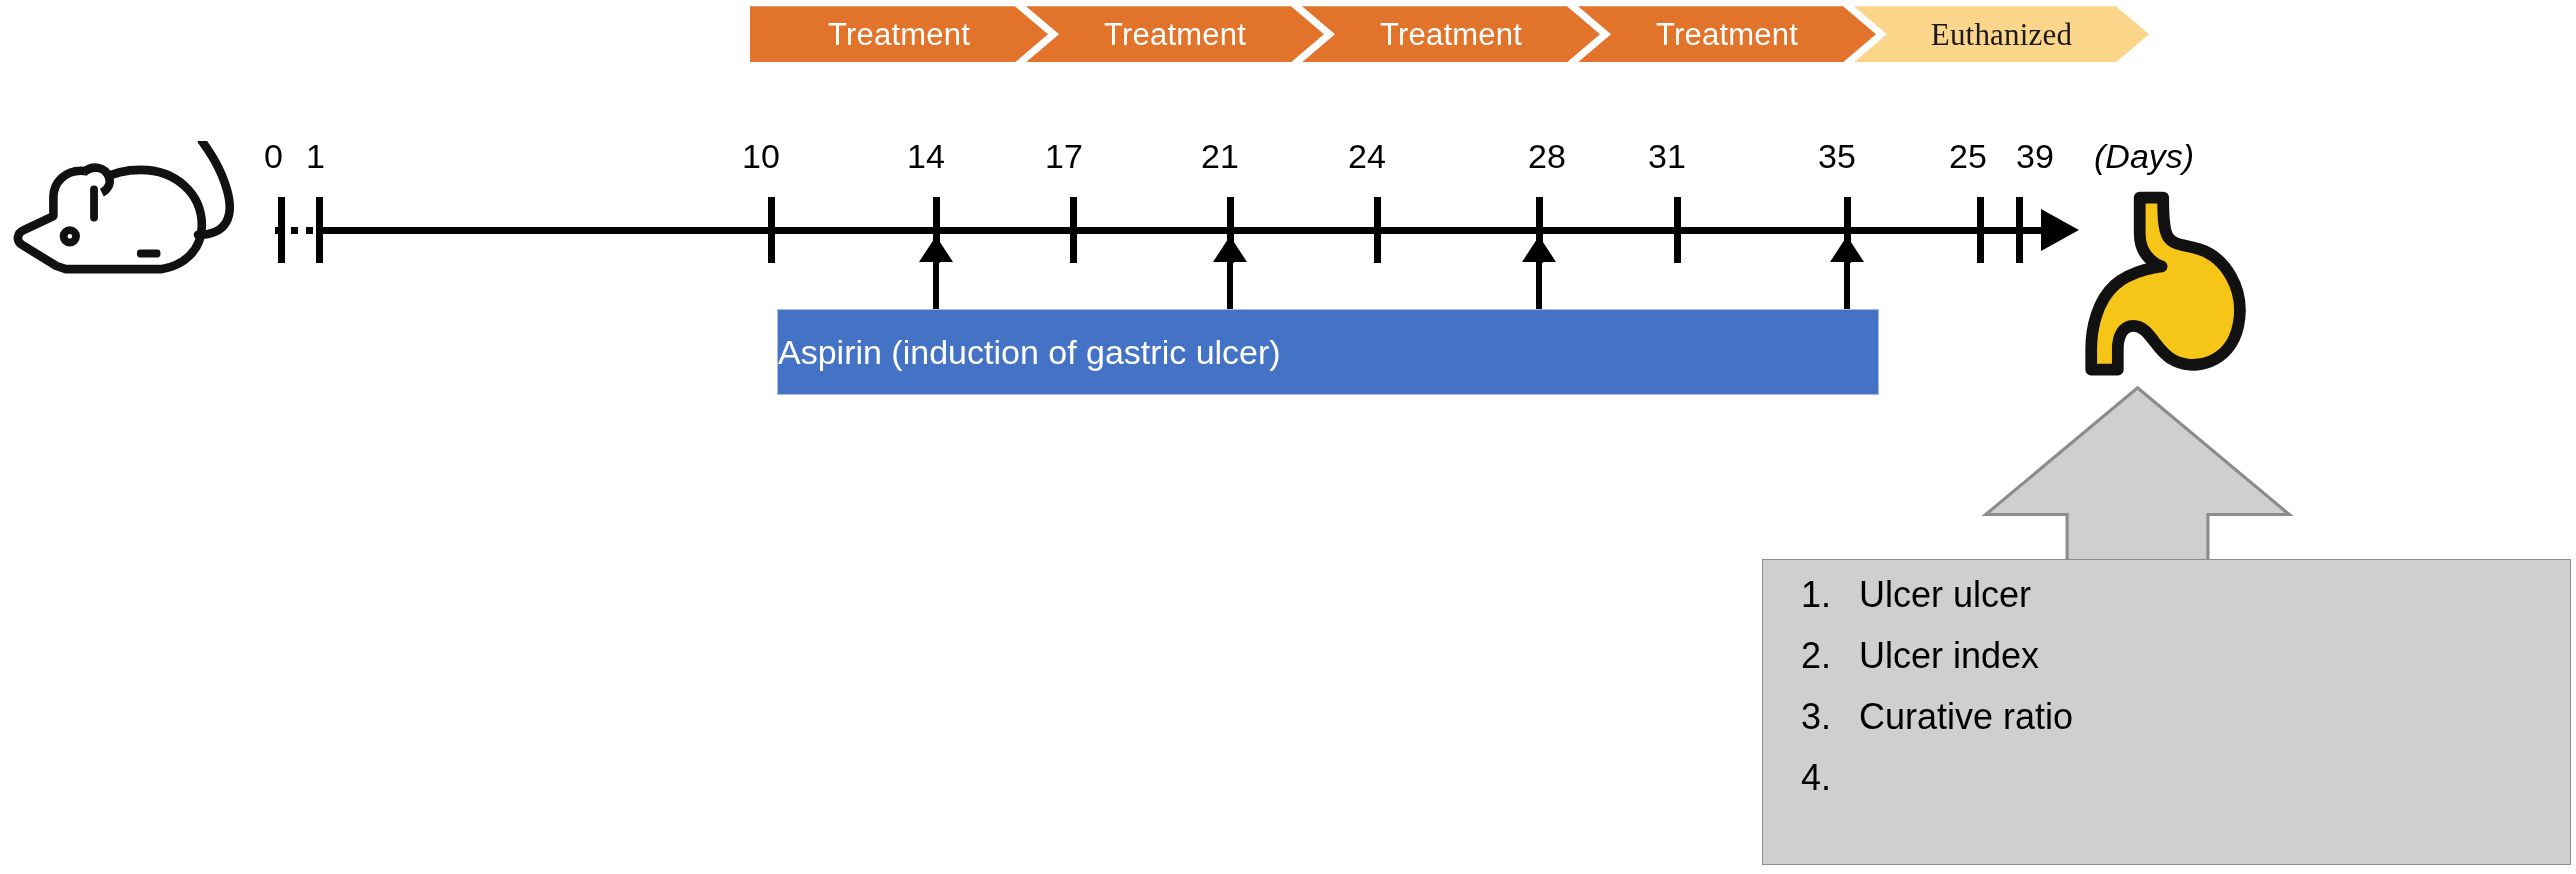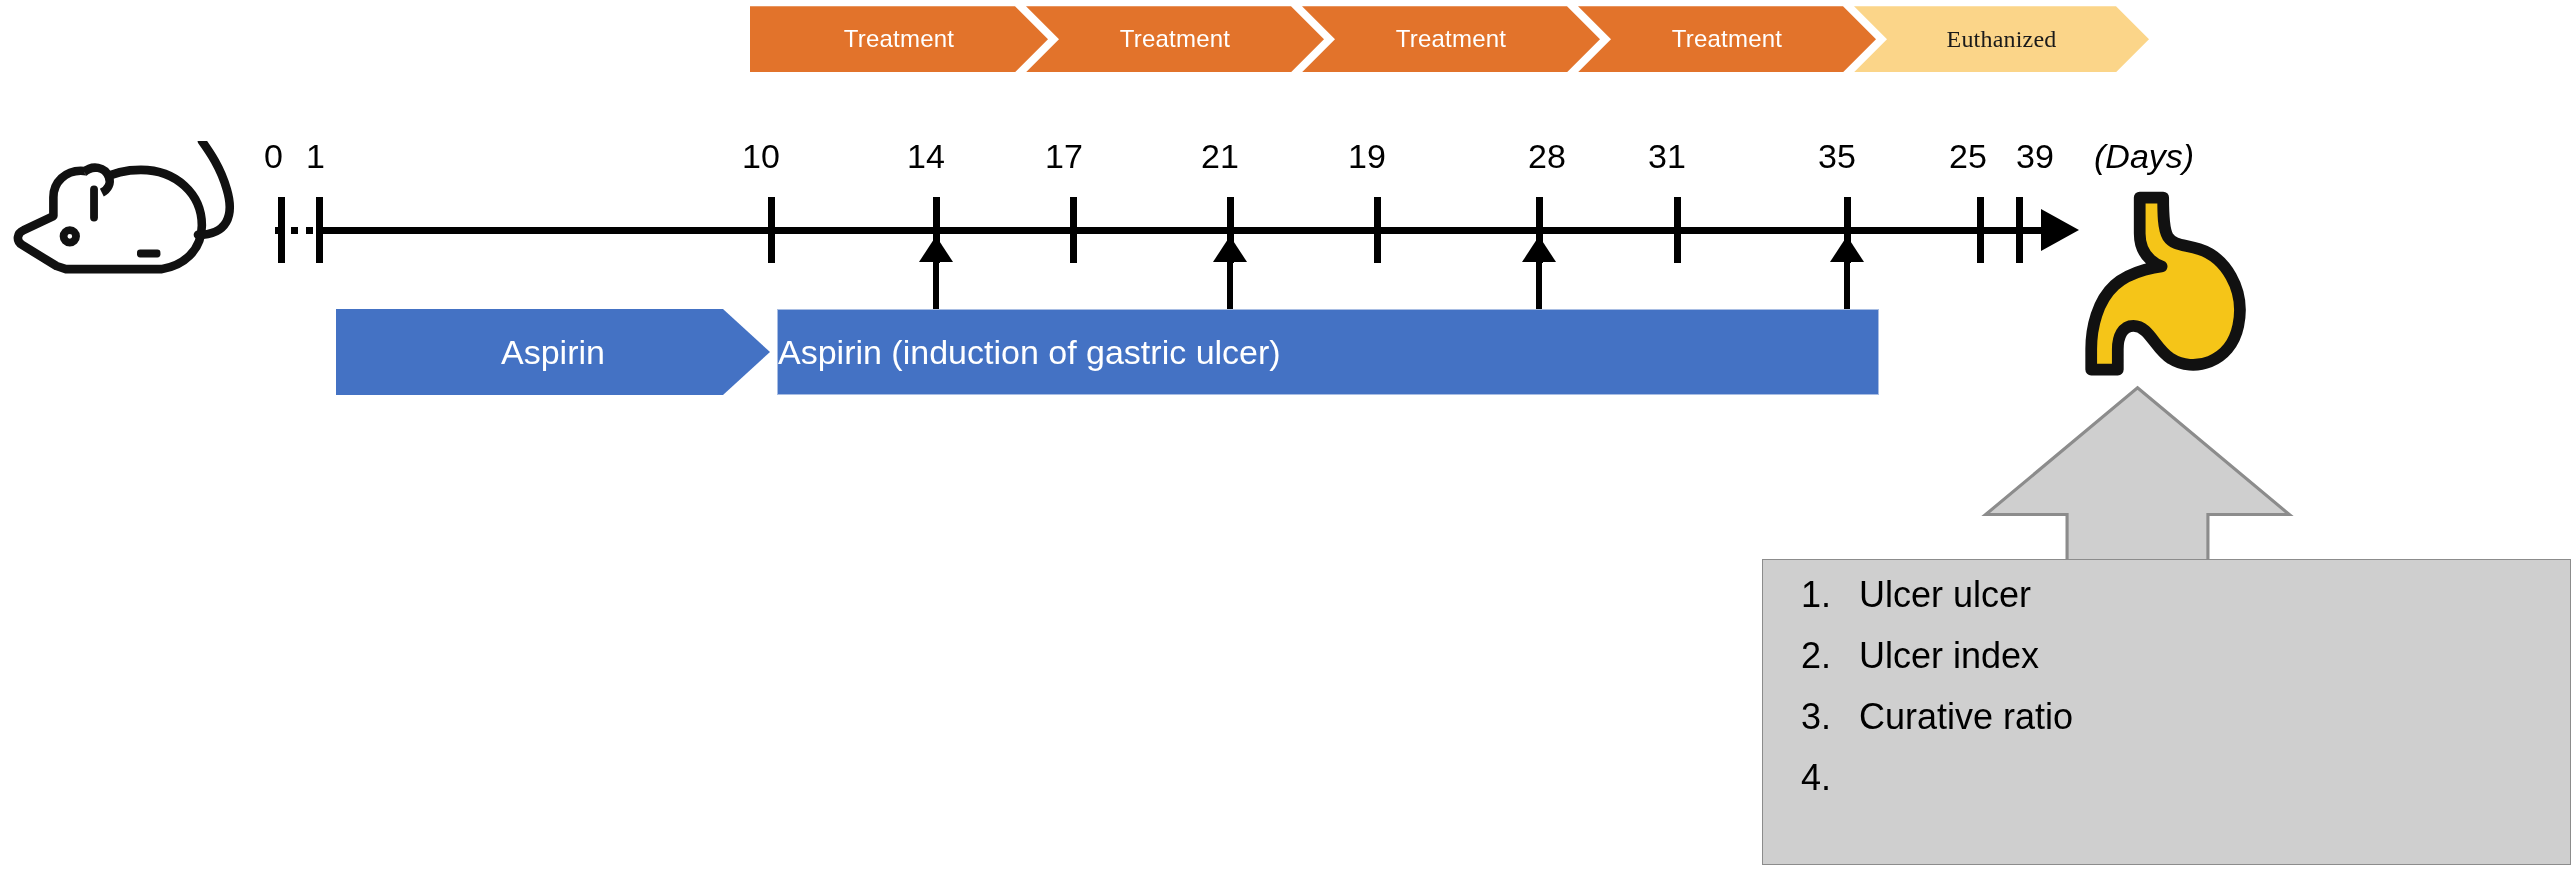--- a/index.html
+++ b/index.html
@@ -25,25 +25,25 @@
   .phase-band {
     position: absolute;
     left: 750px;
     top: 6.3px;
     height: 56px;
     display: flex;
     align-items: stretch;
   }
   .chev {
     position: relative;
-    height: 66px;
+    height: 56px;
     display: flex;
     align-items: center;
     justify-content: center;
-    font-size: 24px;
+    font-size: 31px;
     letter-spacing: 0.2px;
     box-sizing: border-box;
   }
   .chev-label {
     position: relative;
     z-index: 2;
     white-space: nowrap;
     line-height: 1;
   }
   .chev.treat {
@@ -266,43 +266,40 @@
   <div class="tick" style="left:1844px; top:197px; height:66px;"></div>
   <div class="tick" style="left:1977px; top:197px; height:66px;"></div>
   <div class="tick" style="left:2016px; top:197px; height:66px;"></div>
 
   <div class="tick-label" style="left:264px; top:139px;">0</div>
   <div class="tick-label" style="left:306px; top:139px;">1</div>
   <div class="tick-label" style="left:742px; top:139px;">10</div>
   <div class="tick-label" style="left:907px; top:139px;">14</div>
   <div class="tick-label" style="left:1045px; top:139px;">17</div>
   <div class="tick-label" style="left:1201px; top:139px;">21</div>
-  <div class="tick-label" style="left:1348px; top:139px;">19</div>
+  <div class="tick-label" style="left:1348px; top:139px;">24</div>
   <div class="tick-label" style="left:1528px; top:139px;">28</div>
   <div class="tick-label" style="left:1648px; top:139px;">31</div>
   <div class="tick-label" style="left:1818px; top:139px;">35</div>
   <div class="tick-label" style="left:1949px; top:139px;">25</div>
   <div class="tick-label" style="left:2016px; top:139px;">39</div>
   <div class="days-label" style="left:2094px; top:139px;font-style:italic;">(Days)</div>
 
   <div class="uparrow-shaft" style="left:933px; top:258px; height:61px;"></div>
   <div class="uparrow-head" style="left:919px; top:236px;"></div>
 
   <div class="uparrow-shaft" style="left:1227px; top:258px; height:61px;"></div>
   <div class="uparrow-head" style="left:1213px; top:236px;"></div>
 
   <div class="uparrow-shaft" style="left:1536px; top:258px; height:61px;"></div>
   <div class="uparrow-head" style="left:1522px; top:236px;"></div>
 
   <div class="uparrow-shaft" style="left:1844px; top:258px; height:61px;"></div>
   <div class="uparrow-head" style="left:1830px; top:236px;"></div>
 
-  <div class="aspirin-chev">
-    <span class="bar-label">Aspirin</span>
-  </div>
   <div class="aspirin-rect">
     <span class="bar-label">Aspirin (induction of gastric ulcer)</span>
   </div>
 
   <div class="stomach-icon">
     <svg viewBox="0 0 225 240" width="176" height="188" xmlns="http://www.w3.org/2000/svg">
       <path d="M84,12 L84,58 C84,92 112,100 112,100
                C112,100 74,104 52,124 C30,144 22,178 22,206 L22,232
                L56,232 L56,206 C56,190 62,176 76,176 C96,176 104,206 124,218
                C152,236 200,224 210,176 C220,128 192,88 160,78

